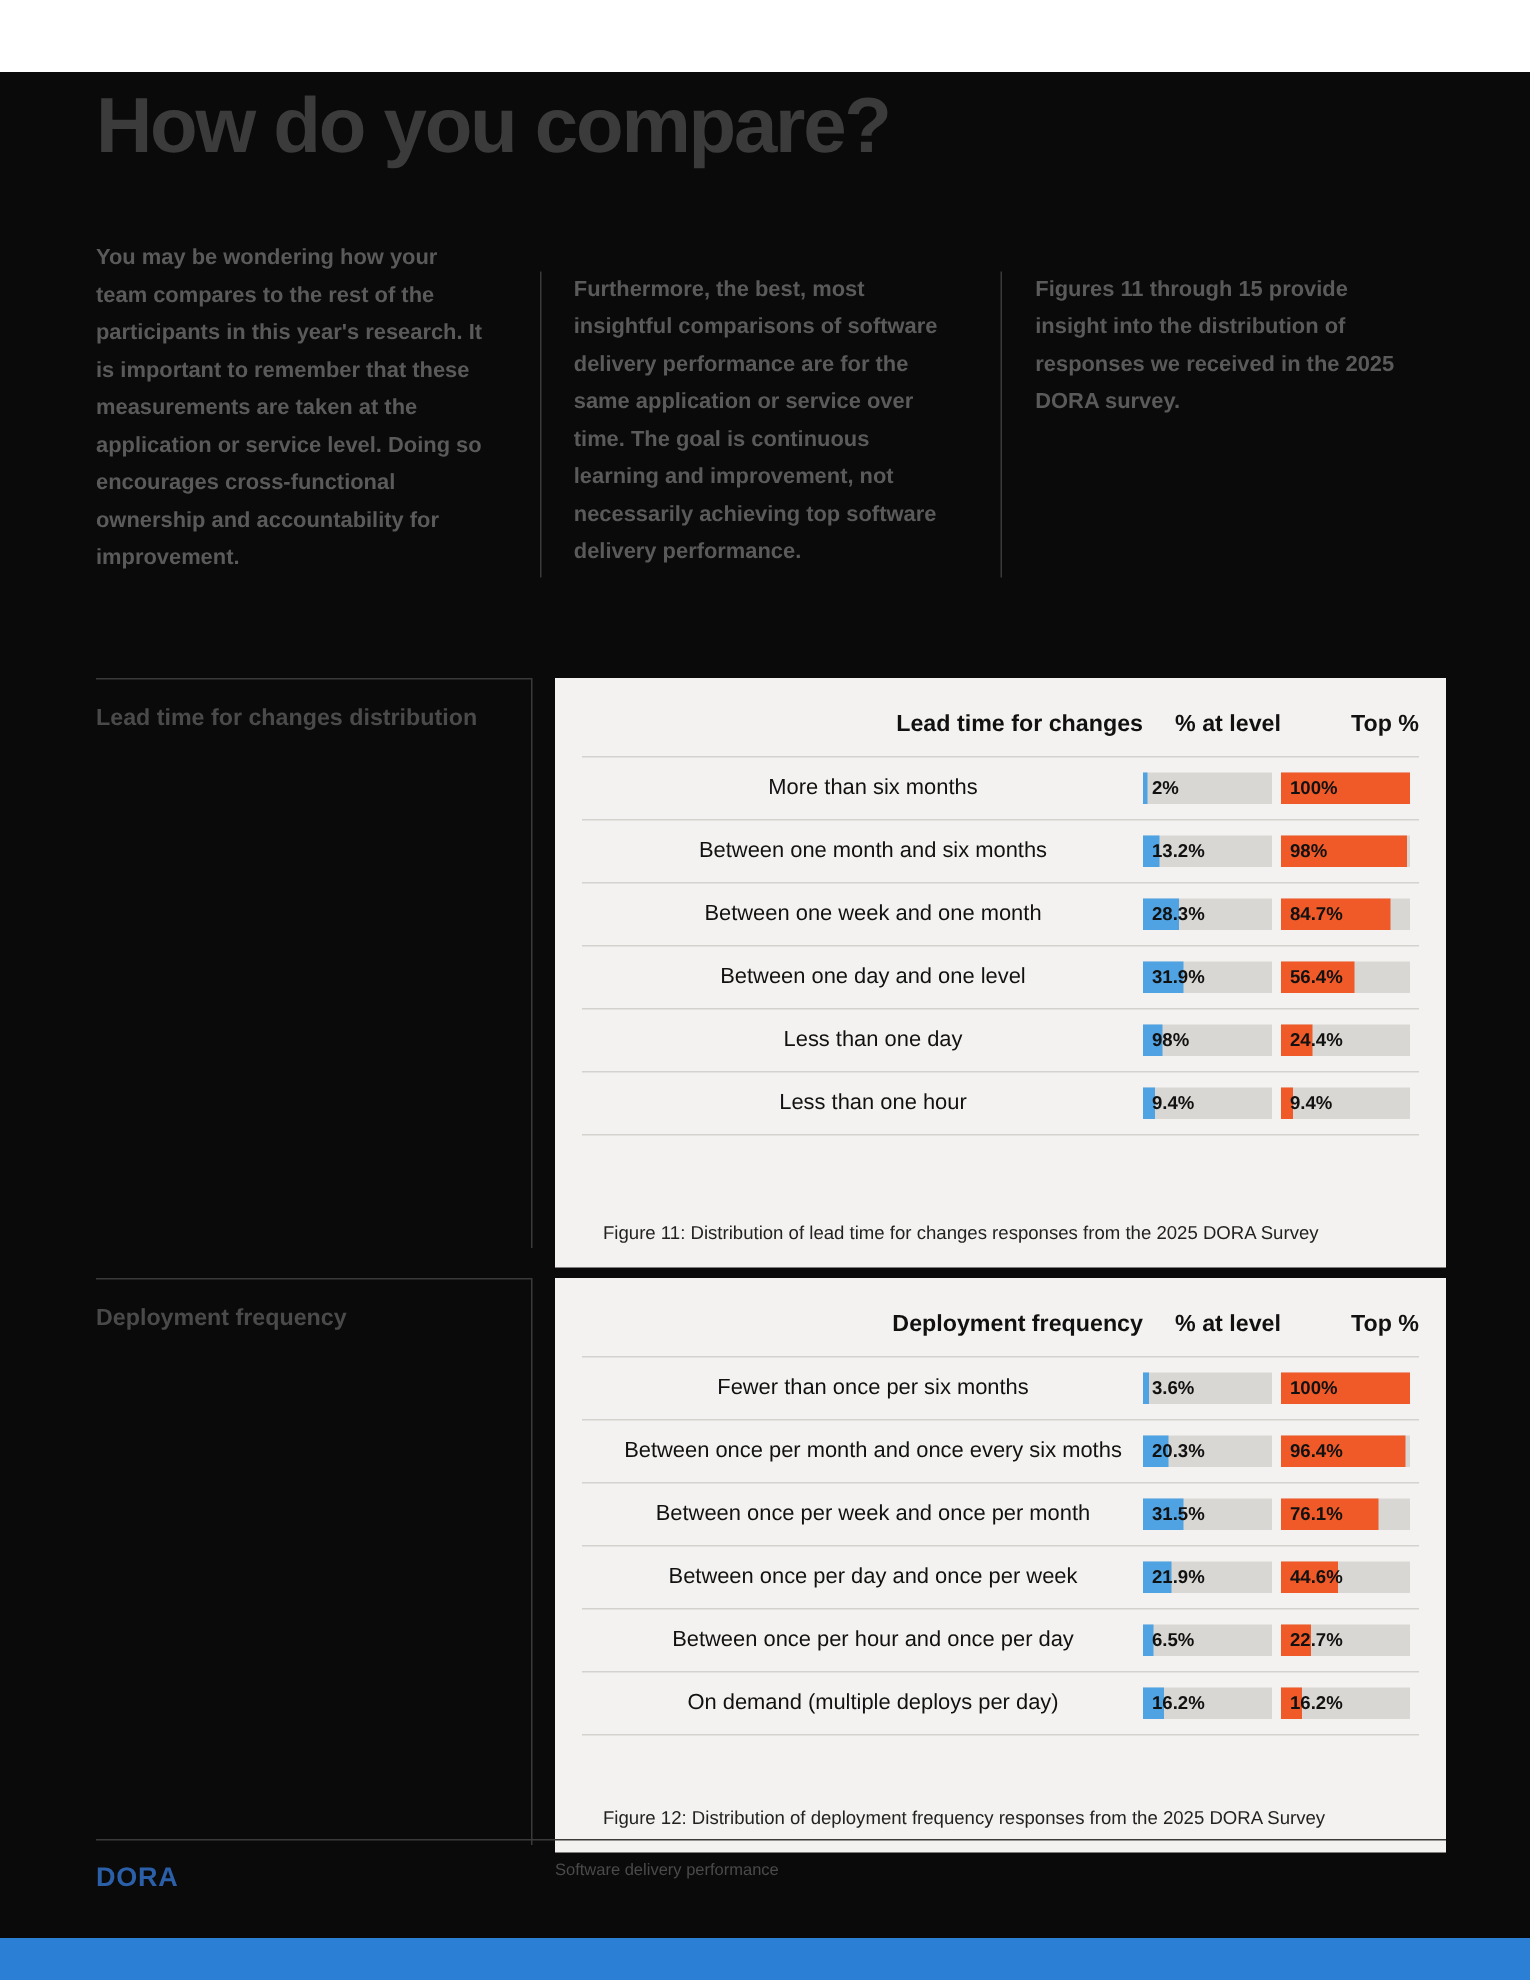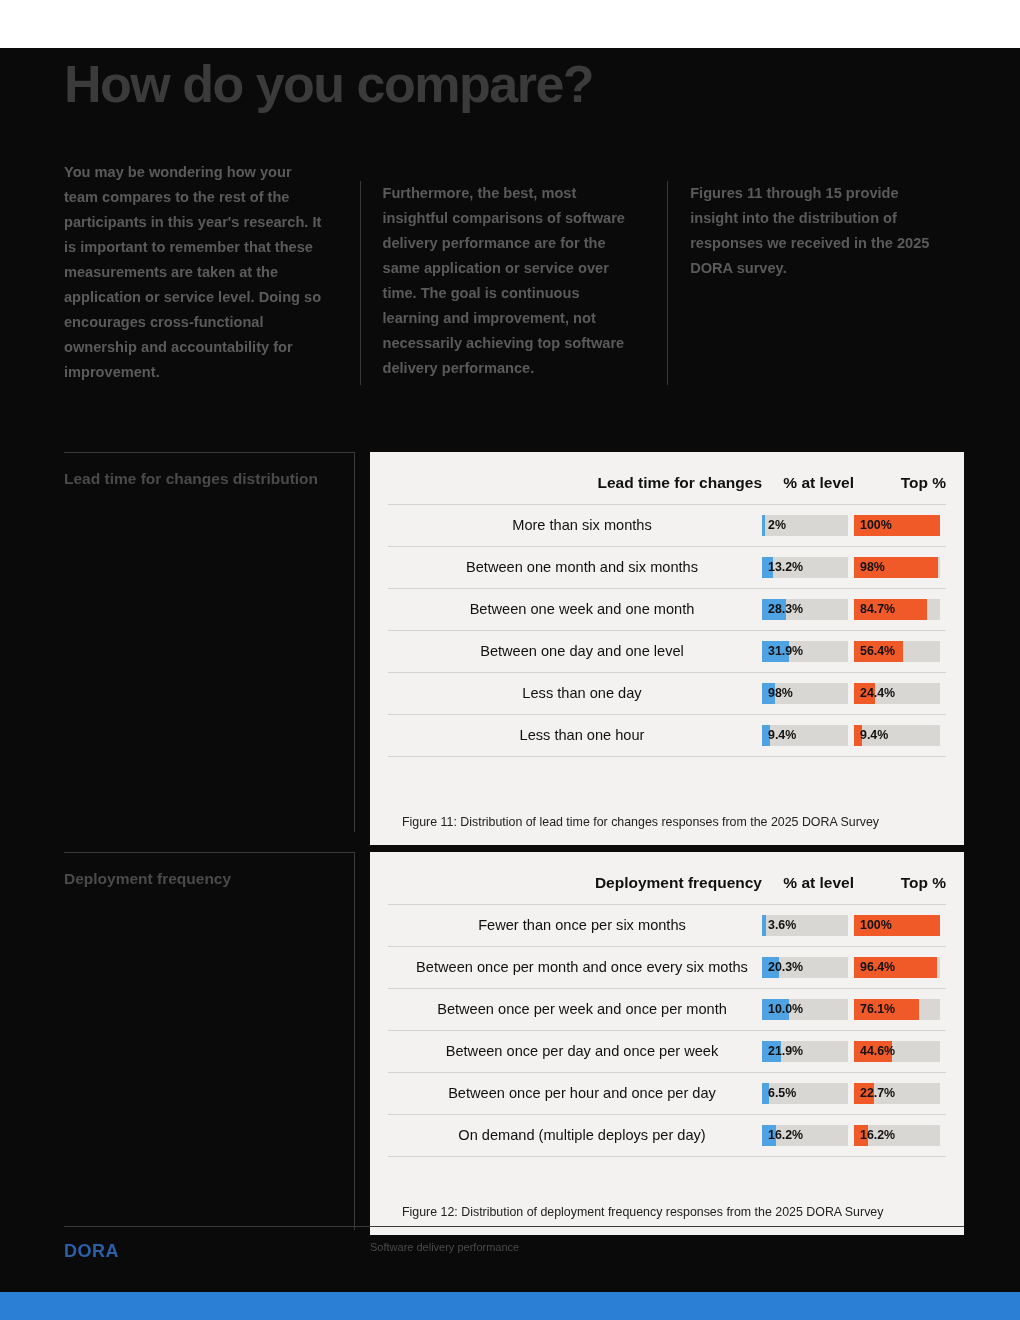--- a/index.html
+++ b/index.html
@@ -333,21 +333,21 @@
                 <div class="bar-fill orange" style="width:96.4%;"></div>
                 <span class="bar-label">96.4%</span>
               </div>
             </td>
           </tr>
           <tr>
             <td class="c-name">Between once per week and once per month</td>
             <td>
               <div class="bar-wrap">
                 <div class="bar-fill blue" style="width:31.5%;"></div>
-                <span class="bar-label">10.0%</span>
+                <span class="bar-label">31.5%</span>
               </div>
             </td>
             <td>
               <div class="bar-wrap">
                 <div class="bar-fill orange" style="width:76.1%;"></div>
                 <span class="bar-label">76.1%</span>
               </div>
             </td>
           </tr>
           <tr>

